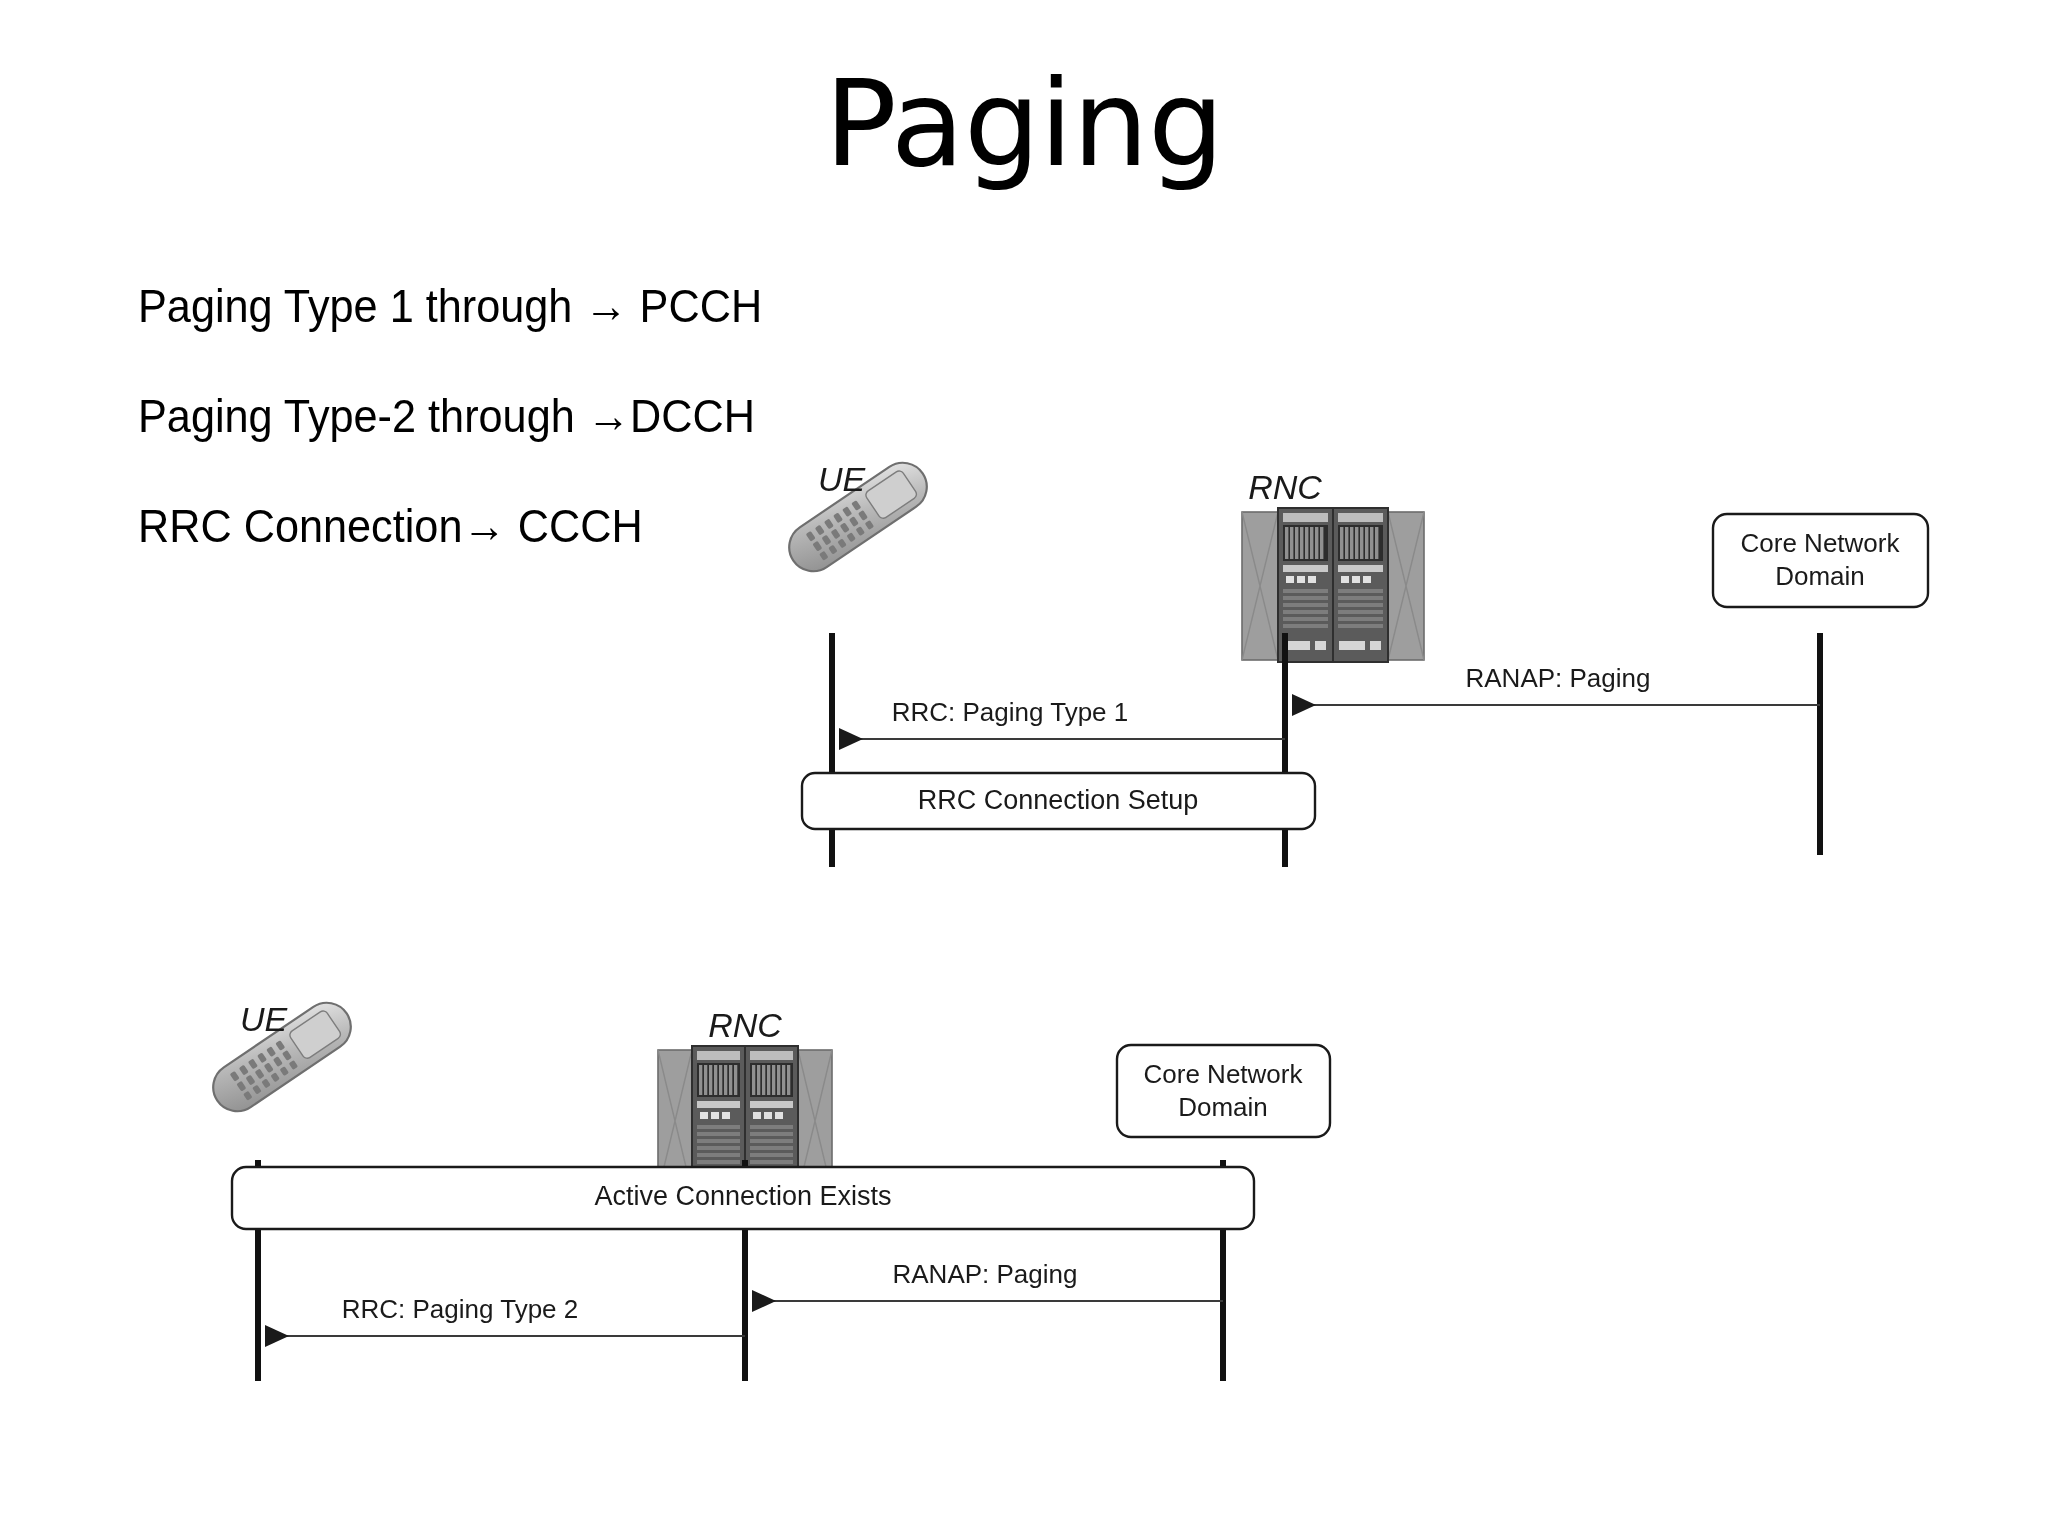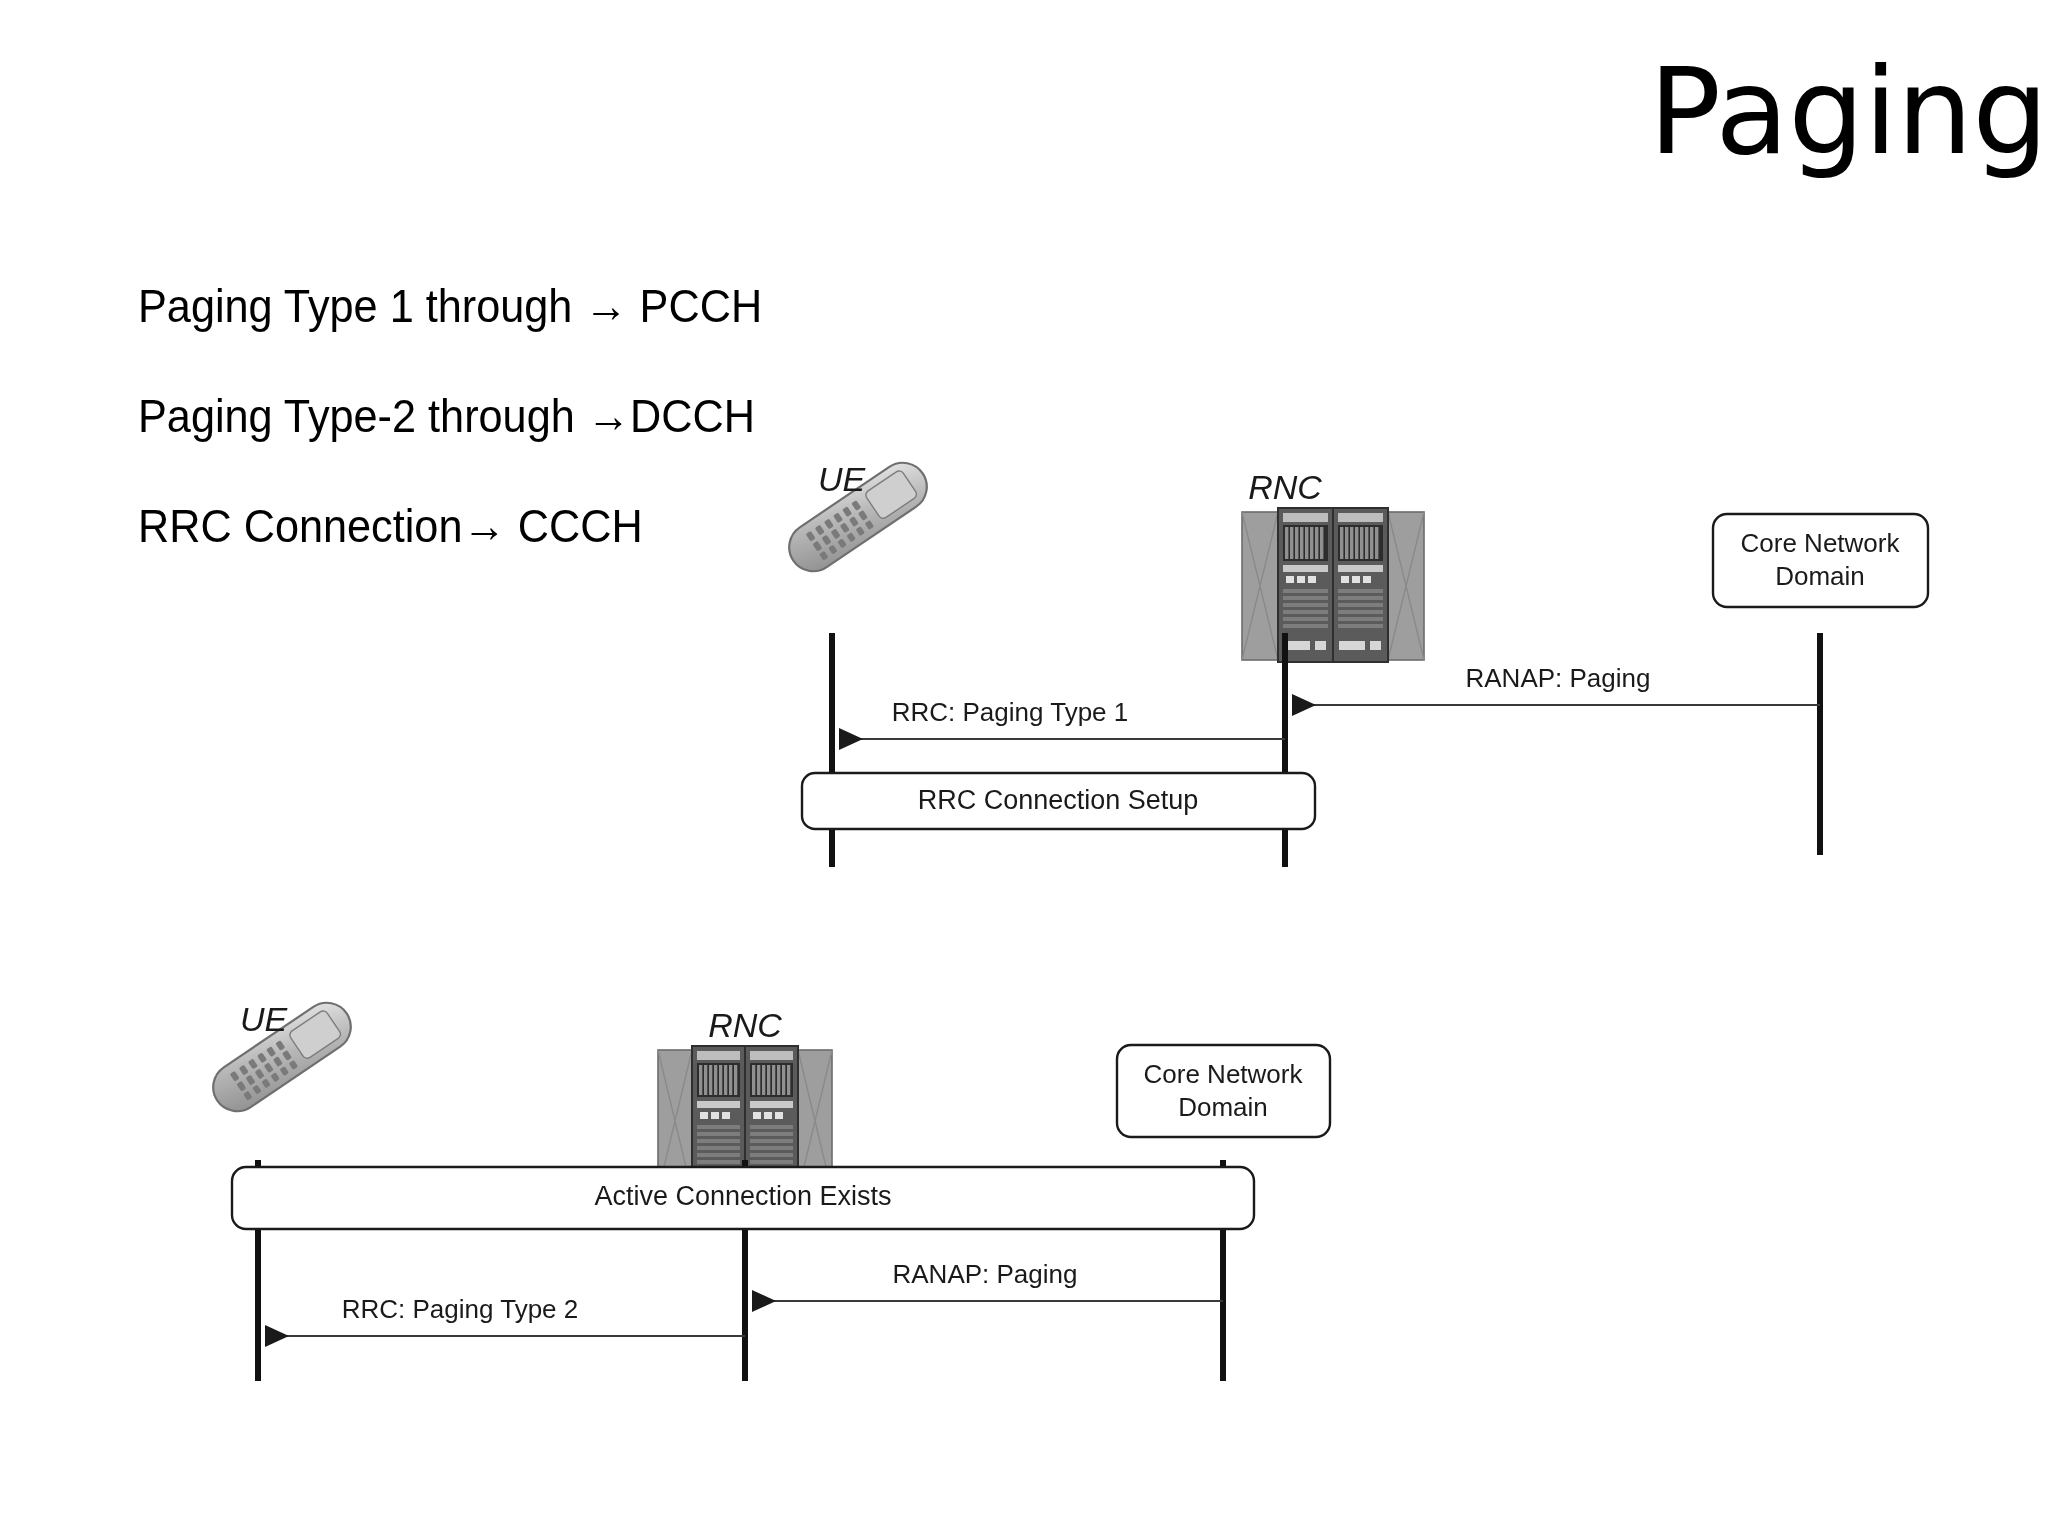--- a/index.html
+++ b/index.html
@@ -13,23 +13,23 @@
     position: relative;
     overflow: hidden;
     font-family: "Liberation Sans", sans-serif;
     color: #000000;
   }
 
   
   #slide-title {
     position: absolute;
     left: 0;
-    top: 52px;
+    top: 64px;
     width: 2048px;
-    text-align: right;
+    text-align: center;
     font-size: 120px;
     line-height: 1.0;
     font-weight: 400;
     letter-spacing: -0.5px;
     color: #000000;
     font-family: "DejaVu Sans", sans-serif;
   }
 
   
   .body-line {

